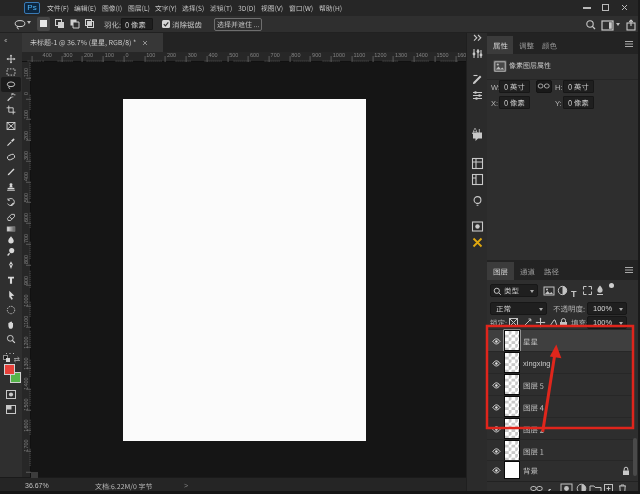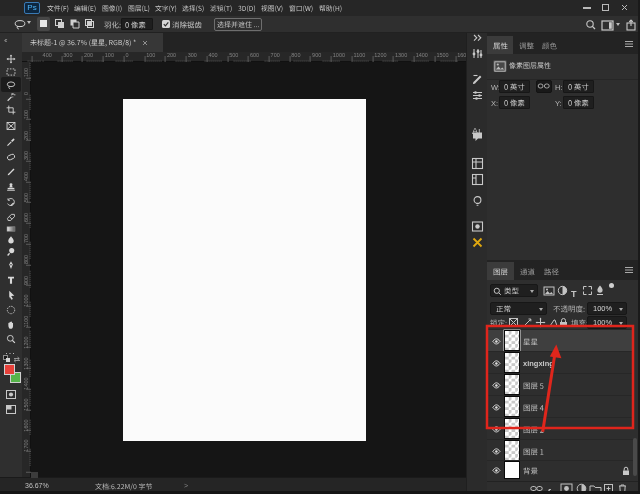--- a/index.html
+++ b/index.html
@@ -810,21 +810,21 @@
         </svg>
       </div>
       <div style="position:absolute;left:0;top:318px;width:146px;height:1px;background:#272727;"></div>
       <div style="position:absolute;left:4.5px;top:326.5px;">
         <svg width="9" height="7" viewBox="0 0 9 7" style="">
           <path d="M0.8 3.4C2.2 1.5 3.5 0.8 4.4 0.8s2.2.7 3.6 2.6C6.6 5.3 5.3 6 4.4 6S2.2 5.3 0.8 3.4z" stroke="#e2e2e2" fill="none" stroke-width="0.9"></path>
           <circle cx="4.4" cy="3.4" r="1.25" fill="#e2e2e2"></circle>
         </svg>
       </div>
       <div style="position:absolute;left:18px;top:320px;width:13.5px;height:19px;background-image:conic-gradient(#c9c9c9 25%,#ffffff 25% 50%,#c9c9c9 50% 75%,#ffffff 75%);background-size:6.5px 6.5px;outline:1px solid #0a0a0a;"></div>
-      <div style="position:absolute;left:36px;top:319px;height:22px;font-weight:bold;"><span style="font-size:7.5px;color:#c9c9c9;line-height:22px;">xingxing</span></div>
+      <div style="position:absolute;left:36px;top:319px;height:22px;"><span style="font-size:7.5px;color:#c9c9c9;line-height:22px;">xingxing</span></div>
       <div style="position:absolute;left:0;top:340px;width:146px;height:1px;background:#272727;"></div>
       <div style="position:absolute;left:4.5px;top:348.5px;">
         <svg width="9" height="7" viewBox="0 0 9 7" style="">
           <path d="M0.8 3.4C2.2 1.5 3.5 0.8 4.4 0.8s2.2.7 3.6 2.6C6.6 5.3 5.3 6 4.4 6S2.2 5.3 0.8 3.4z" stroke="#e2e2e2" fill="none" stroke-width="0.9"></path>
           <circle cx="4.4" cy="3.4" r="1.25" fill="#e2e2e2"></circle>
         </svg>
       </div>
       <div style="position:absolute;left:18px;top:342px;width:13.5px;height:19px;background-image:conic-gradient(#c9c9c9 25%,#ffffff 25% 50%,#c9c9c9 50% 75%,#ffffff 75%);background-size:6.5px 6.5px;outline:1px solid #0a0a0a;"></div>
       <div style="position:absolute;left:36px;top:341px;height:22px;">
         <svg width="21" height="11" viewBox="0 0 21 11" style="display:block;margin-top:5.5px;">

